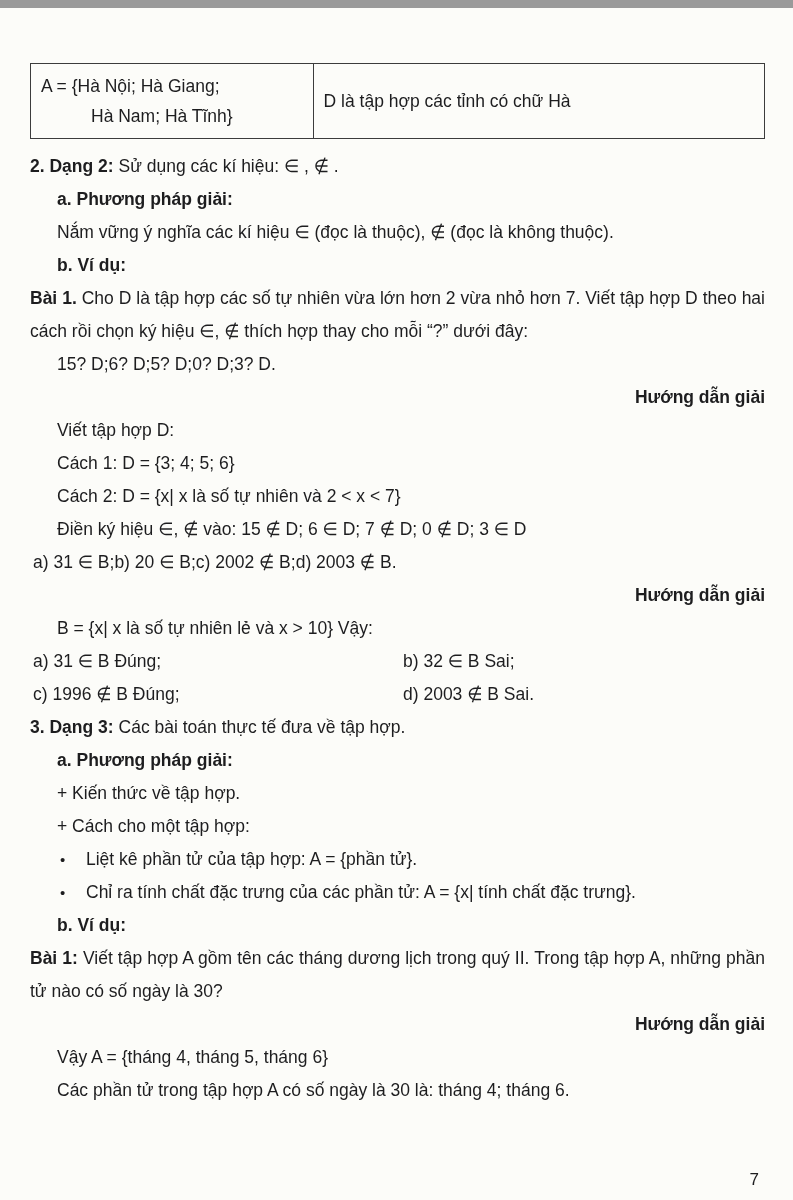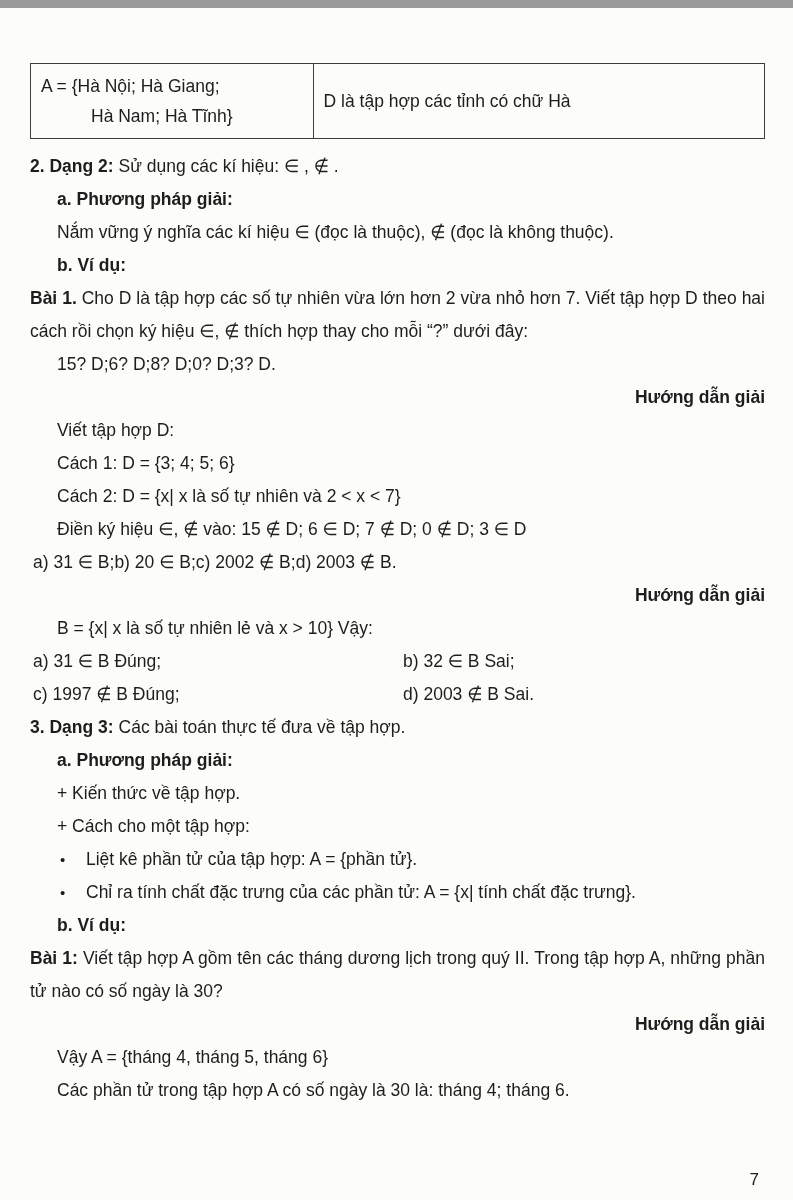--- a/index.html
+++ b/index.html
@@ -76,21 +76,21 @@
 
     <p class="line ind">Nắm vững ý nghĩa các kí hiệu ∈ (đọc là thuộc), ∉ (đọc là không thuộc).</p>
 
     <p class="line ind"><b>b. Ví dụ:</b></p>
 
     <p class="line just"><b>Bài 1.</b> <span>Cho D là tập hợp các số tự nhiên vừa lớn hơn 2 vừa nhỏ hơn 7. Viết tập hợp D theo hai cách rồi chọn ký hiệu ∈, ∉ thích hợp thay cho mỗi “?” dưới đây:</span></p>
 
     <p class="row4">
       <span>15? D;</span>
       <span>6? D;</span>
-      <span>8? D;</span>
+      <span>5? D;</span>
       <span>0? D;3? D.</span>
     </p>
 
     <p class="line guide">Hướng dẫn giải</p>
 
     <p class="line ind">Viết tập hợp D:</p>
     <p class="line ind">Cách 1: D = {3; 4; 5; 6}</p>
     <p class="line ind">Cách 2: D = {x| x là số tự nhiên và 2 &lt; x &lt; 7}</p>
     <p class="line ind">Điền ký hiệu ∈, ∉ vào: 15 ∉ D; 6 ∈ D; 7 ∉ D; 0 ∉ D; 3 ∈ D</p>
 
@@ -104,21 +104,21 @@
 
     <p class="line guide">Hướng dẫn giải</p>
 
     <p class="line ind">B = {x| x là số tự nhiên lẻ và x &gt; 10} Vậy:</p>
 
     <p class="row2">
       <span class="col1">a) 31 ∈ B Đúng;</span>
       <span>b) 32 ∈ B Sai;</span>
     </p>
     <p class="row2">
-      <span class="col1">c) 1997 ∉ B Đúng;</span>
+      <span class="col1">c) 1996 ∉ B Đúng;</span>
       <span>d) 2003 ∉ B Sai.</span>
     </p>
 
     <p class="line"><b>3. Dạng 3:</b> <span>Các bài toán thực tế đưa về tập hợp.</span></p>
 
     <p class="line ind"><b>a. Phương pháp giải:</b></p>
 
     <p class="line ind">+ Kiến thức về tập hợp.</p>
     <p class="line ind">+ Cách cho một tập hợp:</p>
 

